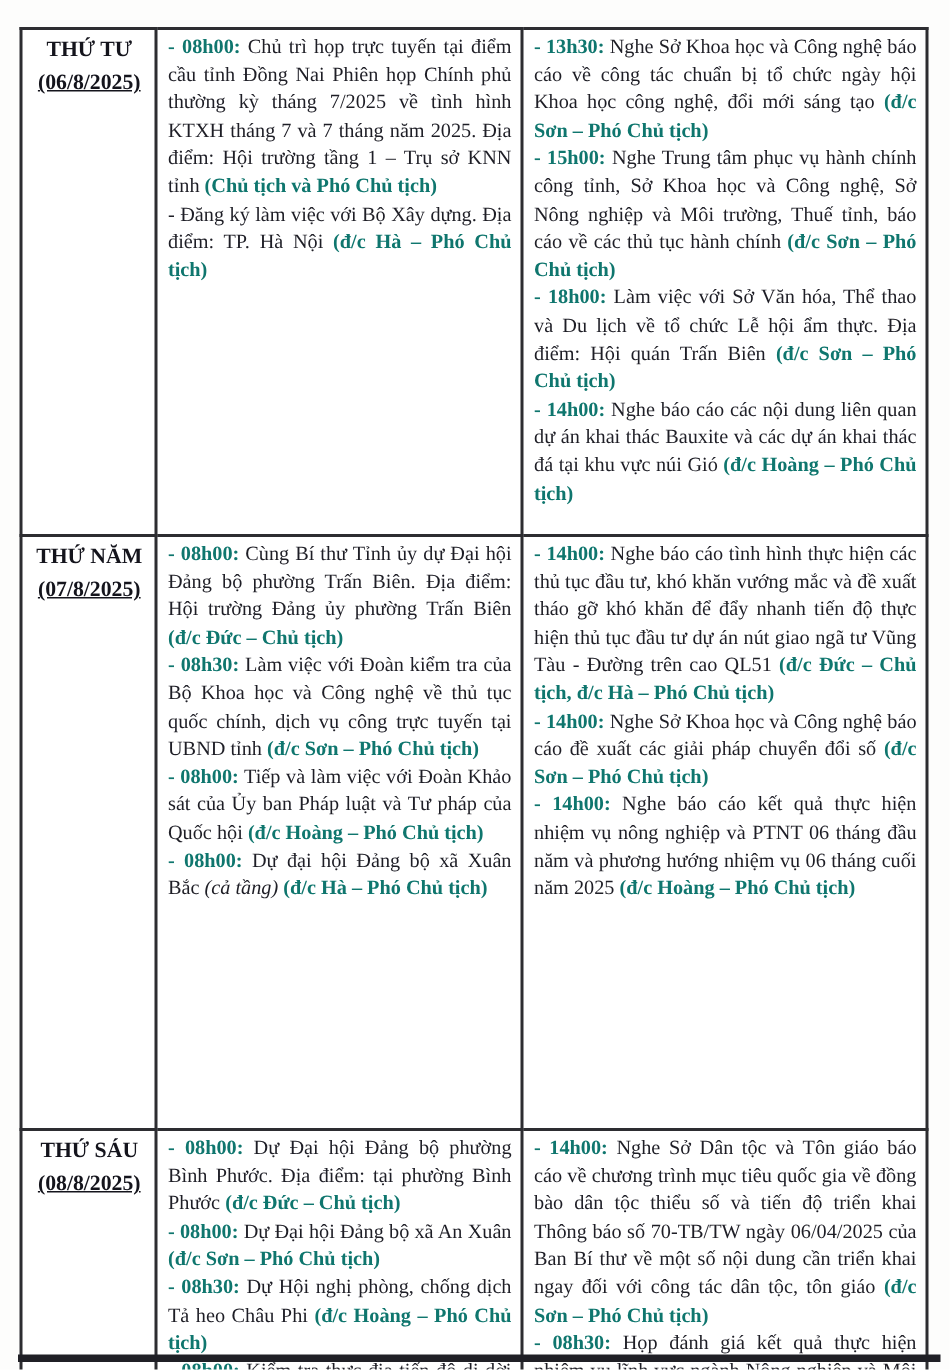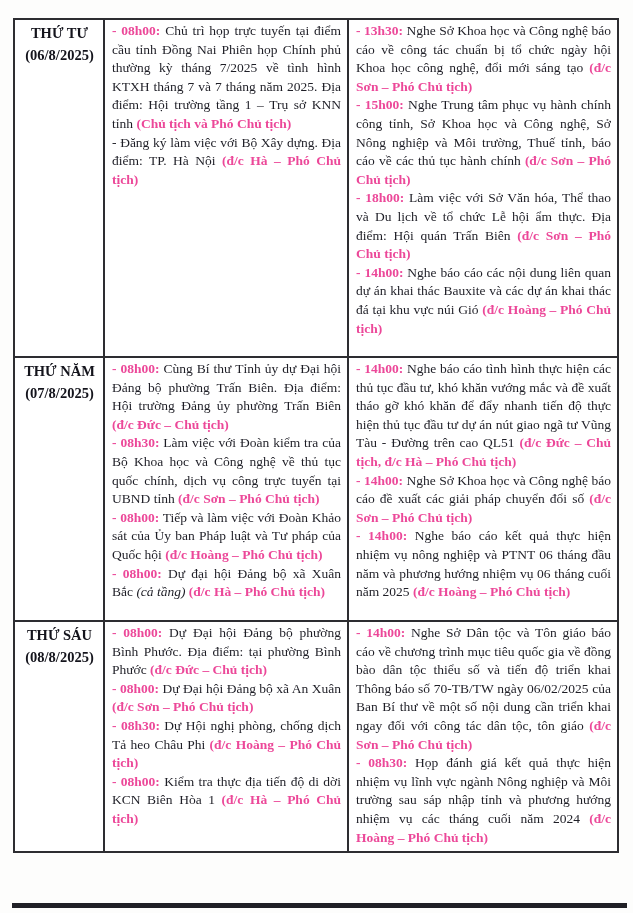--- a/index.html
+++ b/index.html
@@ -14,31 +14,31 @@
   }
   table.sched td{
     border:2px solid #2d2d31;vertical-align:top;
     padding:2px 6px 4px 7px;overflow:hidden;
   }
   td.day-cell{
     vertical-align:middle;text-align:center;font-weight:bold;
     font-size:14.5px;color:#14141c;padding:2px 2px;line-height:1.55;
   }
   .day-name{white-space:nowrap;}
-  .day-date{white-space:nowrap;}
+  .day-date{white-space:nowrap;text-decoration:underline;}
   td.content-cell{
     font-size:13.5px;line-height:18.6px;text-align:justify;
     color:#1e1e26;
   }
   p.item{margin:0;}
-  span.b{font-weight:bold;color:#ec4899;}
+  span.b{font-weight:bold;color:#0f766e;}
   span.i{font-style:italic;}
   span.n{}
   tr.r0{height:338px;}
-  tr.r1{height:264px;}
+  tr.r1{height:396px;}
   tr.r2{height:166px;}
   .bottom-rule{
     position:absolute;left:12px;top:903px;width:615px;height:5px;
     background:#202026;
   }
 </style>
 </head>
 <body>
 
 <div>
@@ -87,20 +87,20 @@
             <div class="day-name">THỨ SÁU</div>
             <div class="day-date">(08/8/2025)</div>
           </td>
           <td class="content-cell">
             <p class="item"><span class="b">- 08h00:</span><span class="n"> Dự Đại hội Đảng bộ phường Bình Phước. Địa điểm: tại phường Bình Phước </span><span class="b">(đ/c Đức – Chủ tịch)</span></p>
             <p class="item"><span class="b">- 08h00:</span><span class="n"> Dự Đại hội Đảng bộ xã An Xuân </span><span class="b">(đ/c Sơn – Phó Chủ tịch)</span></p>
             <p class="item"><span class="b">- 08h30:</span><span class="n"> Dự Hội nghị phòng, chống dịch Tả heo Châu Phi </span><span class="b">(đ/c Hoàng – Phó Chủ tịch)</span></p>
             <p class="item"><span class="b">- 08h00:</span><span class="n"> Kiểm tra thực địa tiến độ di dời KCN Biên Hòa 1 </span><span class="b">(đ/c Hà – Phó Chủ tịch)</span></p>
           </td>
           <td class="content-cell">
-            <p class="item"><span class="b">- 14h00:</span><span class="n"> Nghe Sở Dân tộc và Tôn giáo báo cáo về chương trình mục tiêu quốc gia về đồng bào dân tộc thiểu số và tiến độ triển khai Thông báo số 70-TB/TW ngày 06/02/2025 của Ban Bí thư về một số nội dung cần triển khai ngay đối với công tác dân tộc, tôn giáo </span><span class="b">(đ/c Sơn – Phó Chủ tịch)</span></p>
+            <p class="item"><span class="b">- 14h00:</span><span class="n"> Nghe Sở Dân tộc và Tôn giáo báo cáo về chương trình mục tiêu quốc gia về đồng bào dân tộc thiểu số và tiến độ triển khai Thông báo số 70-TB/TW ngày 06/04/2025 của Ban Bí thư về một số nội dung cần triển khai ngay đối với công tác dân tộc, tôn giáo </span><span class="b">(đ/c Sơn – Phó Chủ tịch)</span></p>
             <p class="item"><span class="b">- 08h30:</span><span class="n"> Họp đánh giá kết quả thực hiện nhiệm vụ lĩnh vực ngành Nông nghiệp và Môi trường sau sáp nhập tỉnh và phương hướng nhiệm vụ các tháng cuối năm 2024 </span><span class="b">(đ/c Hoàng – Phó Chủ tịch)</span></p>
           </td>
         </tr>
       </tbody>
   </table>
   <div class="bottom-rule"></div>
 </div>
 
 </body></html>

